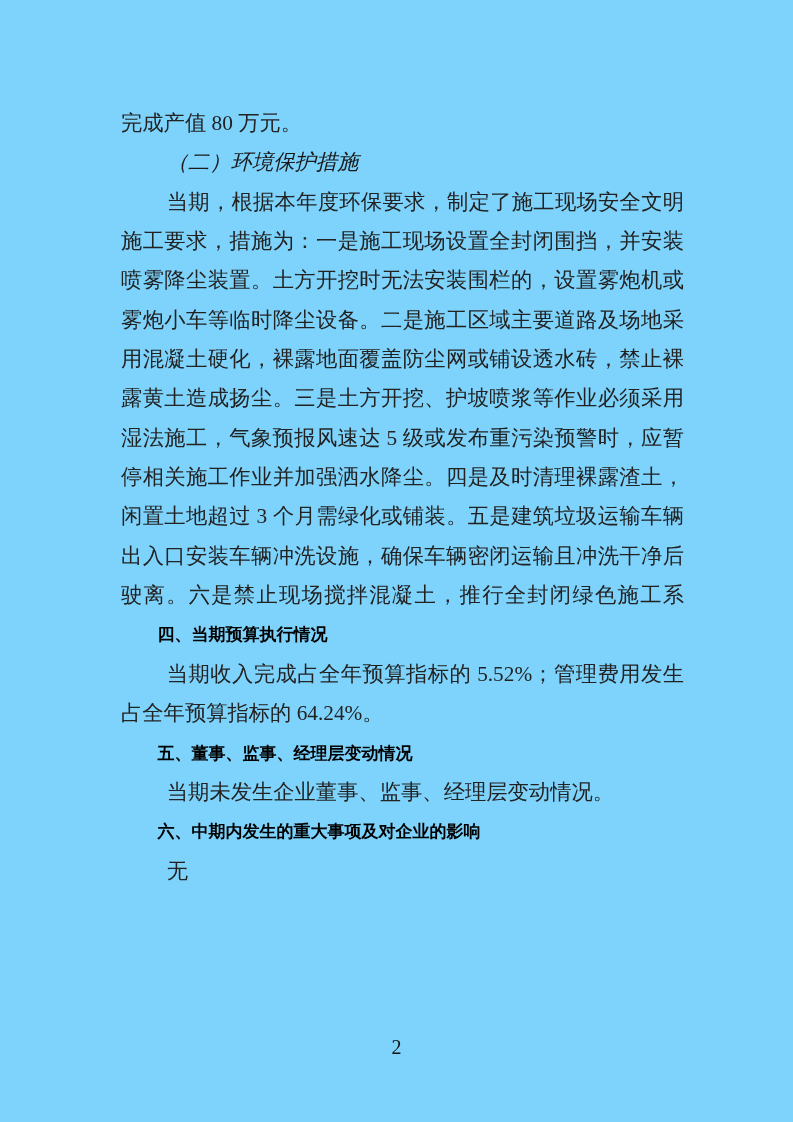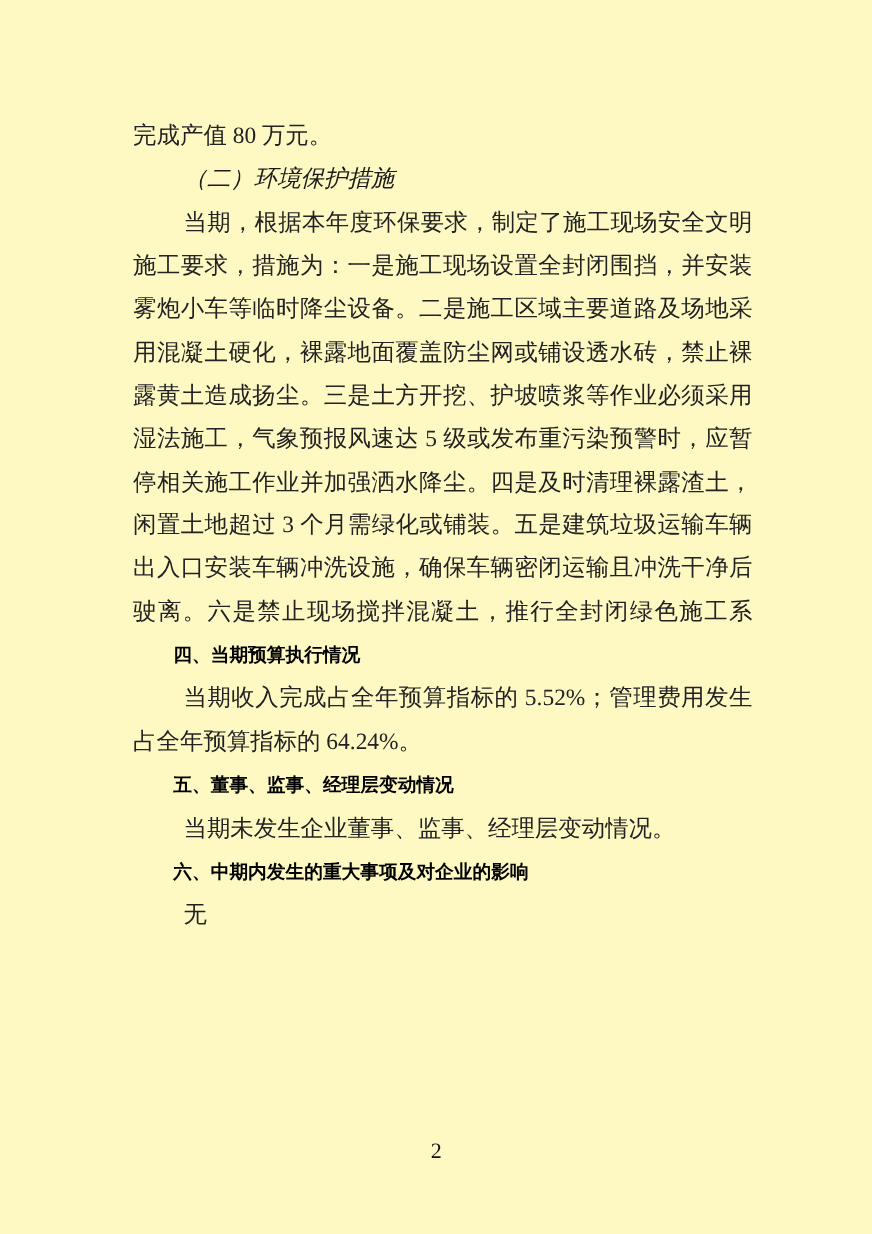--- a/index.html
+++ b/index.html
@@ -4,21 +4,21 @@
 <style>
   html, body {
     margin: 0;
     padding: 0;
     background: #ffffff;
   }
   .page {
     position: relative;
     width: 793px;
     height: 1122px;
-    background: #fef9c3;
+    background: #7dd3fc;
     overflow: hidden;
     font-family: "Liberation Serif", "DejaVu Serif", serif;
     color: #1f1f1f;
   }
   .content {
     position: absolute;
     left: 121px;
     top: 104px;
     width: 563px;
   }
@@ -67,20 +67,21 @@
 </style>
 </head>
 <body>
 
 <div class="page">
   <div class="content">
       <div class="line body">完成产值 80 万元。</div>
       <div class="line subheading-kaiti indent">（二）环境保护措施</div>
       <div class="line body indent just">当期，根据本年度环保要求，制定了施工现场安全文明</div>
       <div class="line body just">施工要求，措施为：一是施工现场设置全封闭围挡，并安装</div>
+      <div class="line body just">喷雾降尘装置。土方开挖时无法安装围栏的，设置雾炮机或</div>
       <div class="line body just">雾炮小车等临时降尘设备。二是施工区域主要道路及场地采</div>
       <div class="line body just">用混凝土硬化，裸露地面覆盖防尘网或铺设透水砖，禁止裸</div>
       <div class="line body just">露黄土造成扬尘。三是土方开挖、护坡喷浆等作业必须采用</div>
       <div class="line body just">湿法施工，气象预报风速达 5 级或发布重污染预警时，应暂</div>
       <div class="line body just">停相关施工作业并加强洒水降尘。四是及时清理裸露渣土，</div>
       <div class="line body just">闲置土地超过 3 个月需绿化或铺装。五是建筑垃圾运输车辆</div>
       <div class="line body just">出入口安装车辆冲洗设施，确保车辆密闭运输且冲洗干净后</div>
       <div class="line body just">驶离。六是禁止现场搅拌混凝土，推行全封闭绿色施工系统。</div>
       <div class="line heading-bold indent">四、当期预算执行情况</div>
       <div class="line body indent just">当期收入完成占全年预算指标的 5.52%；管理费用发生</div>

